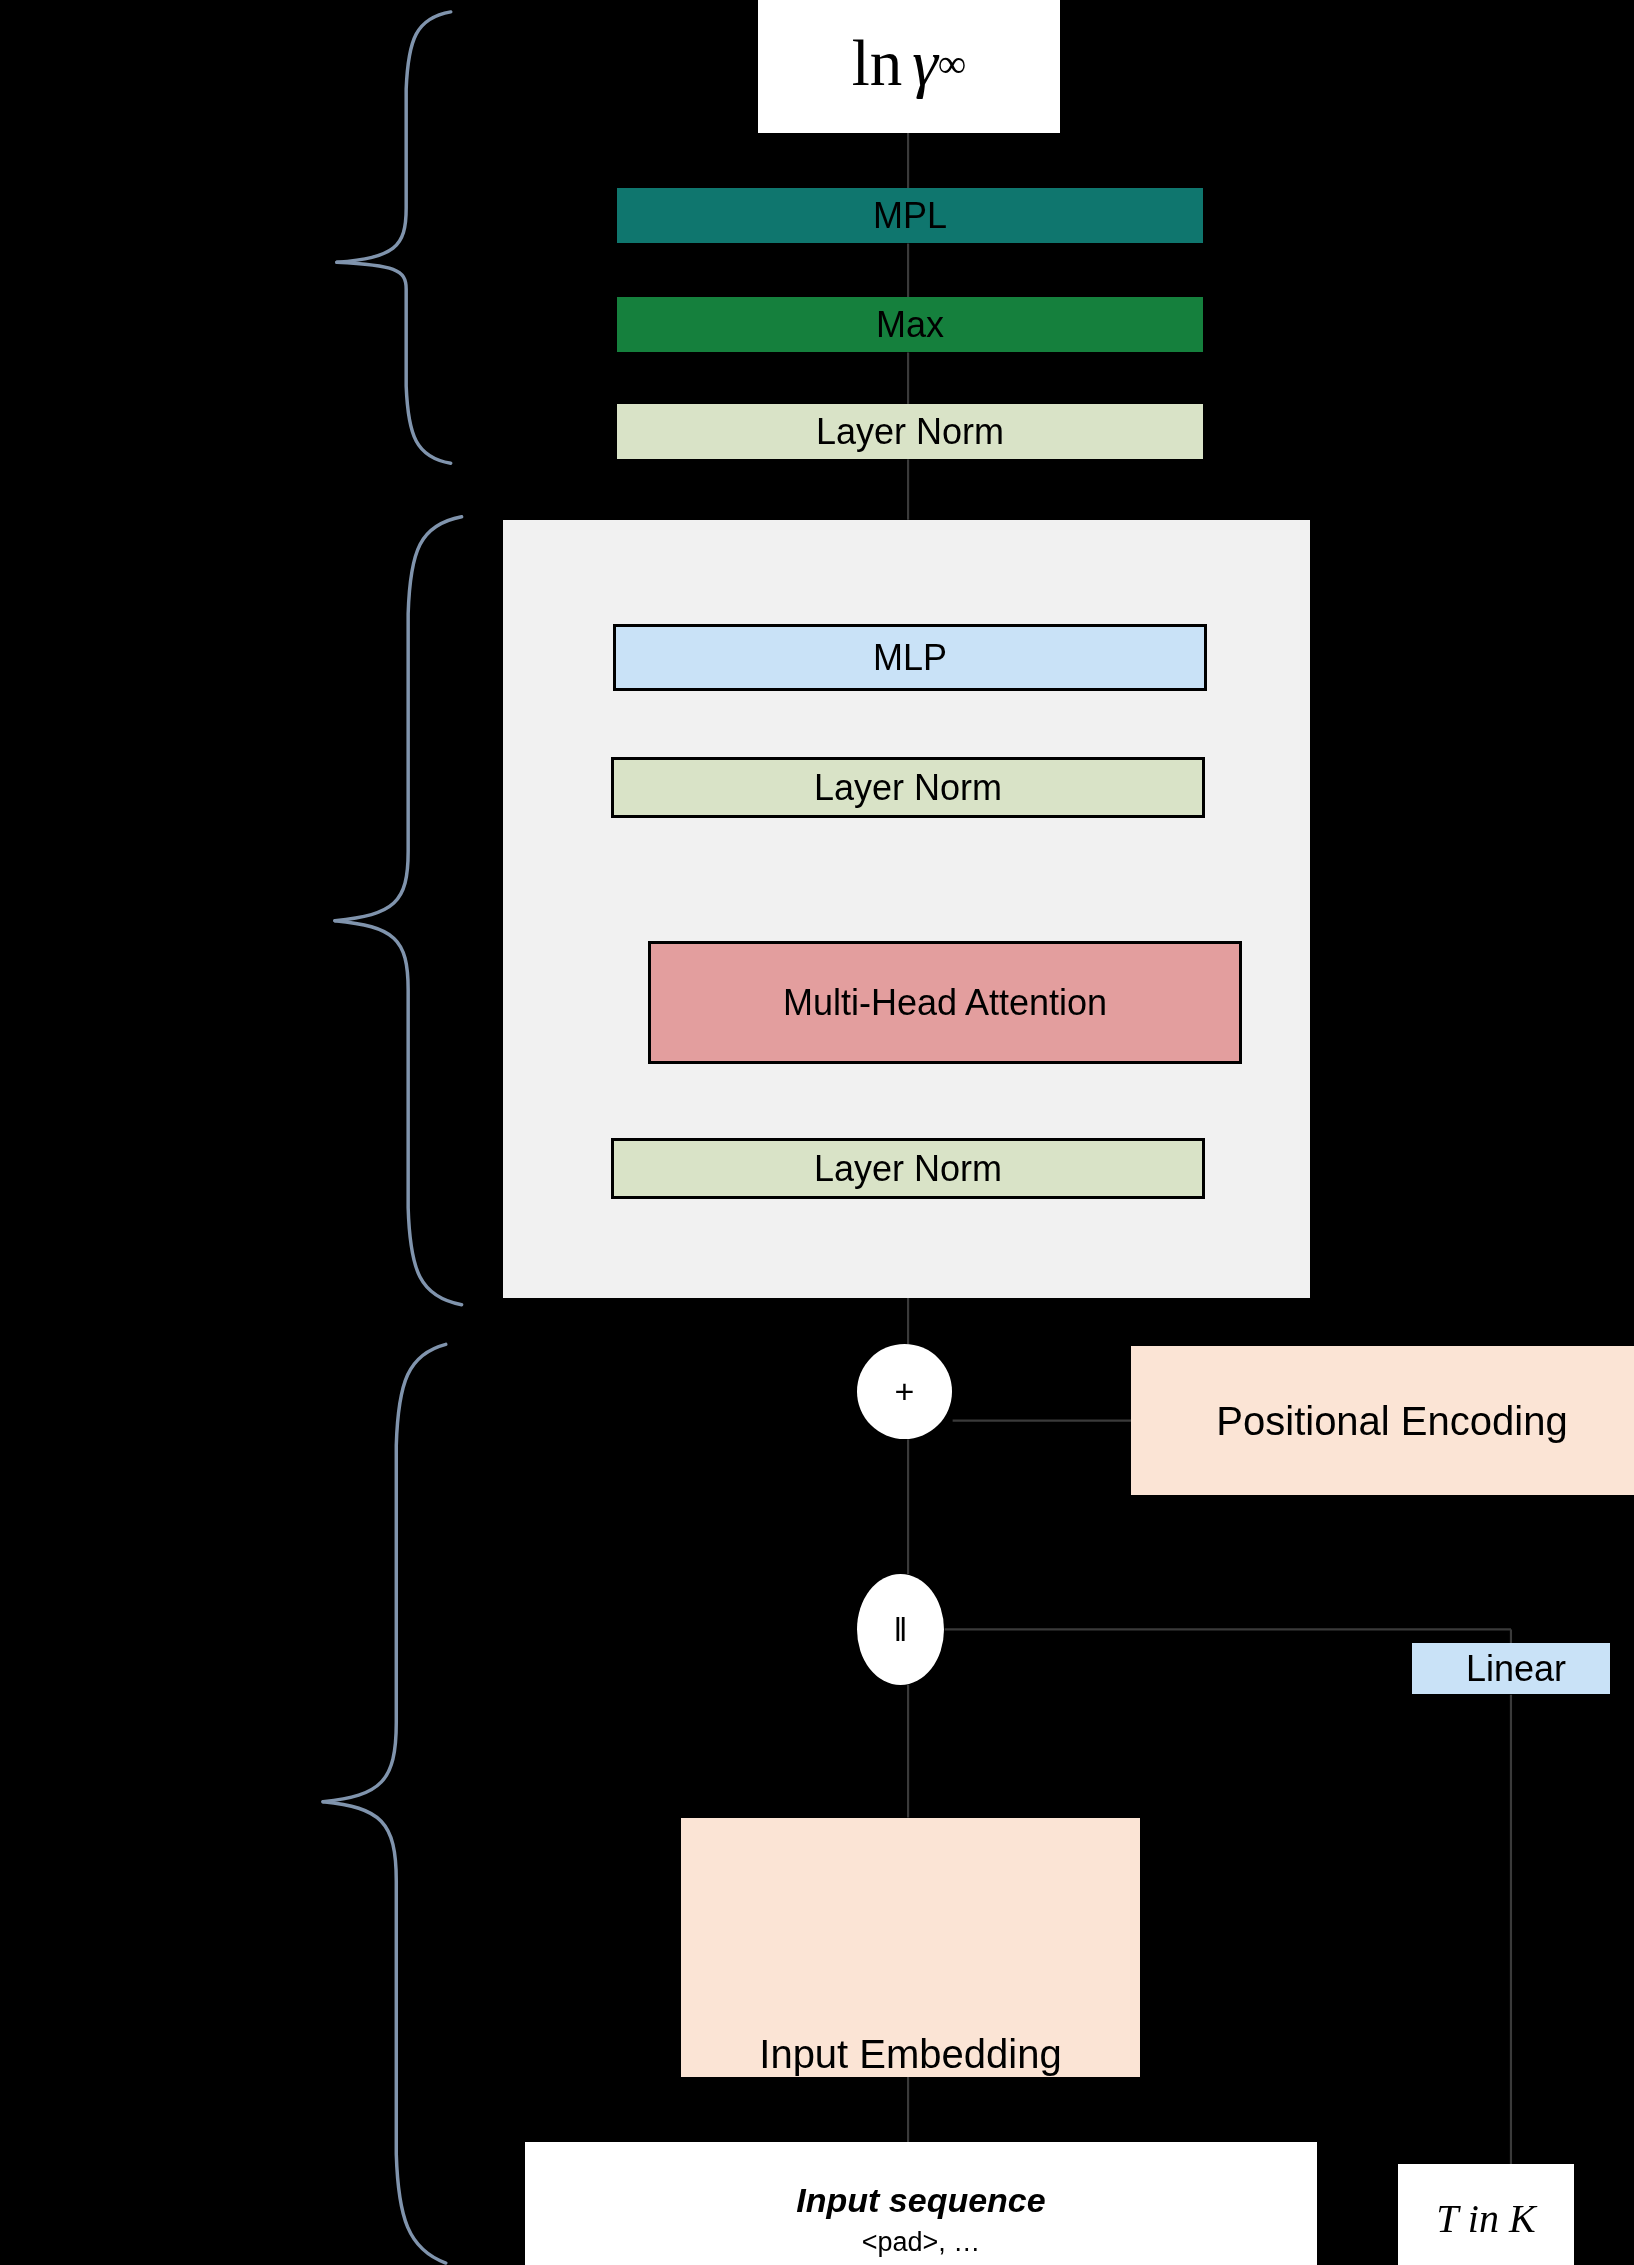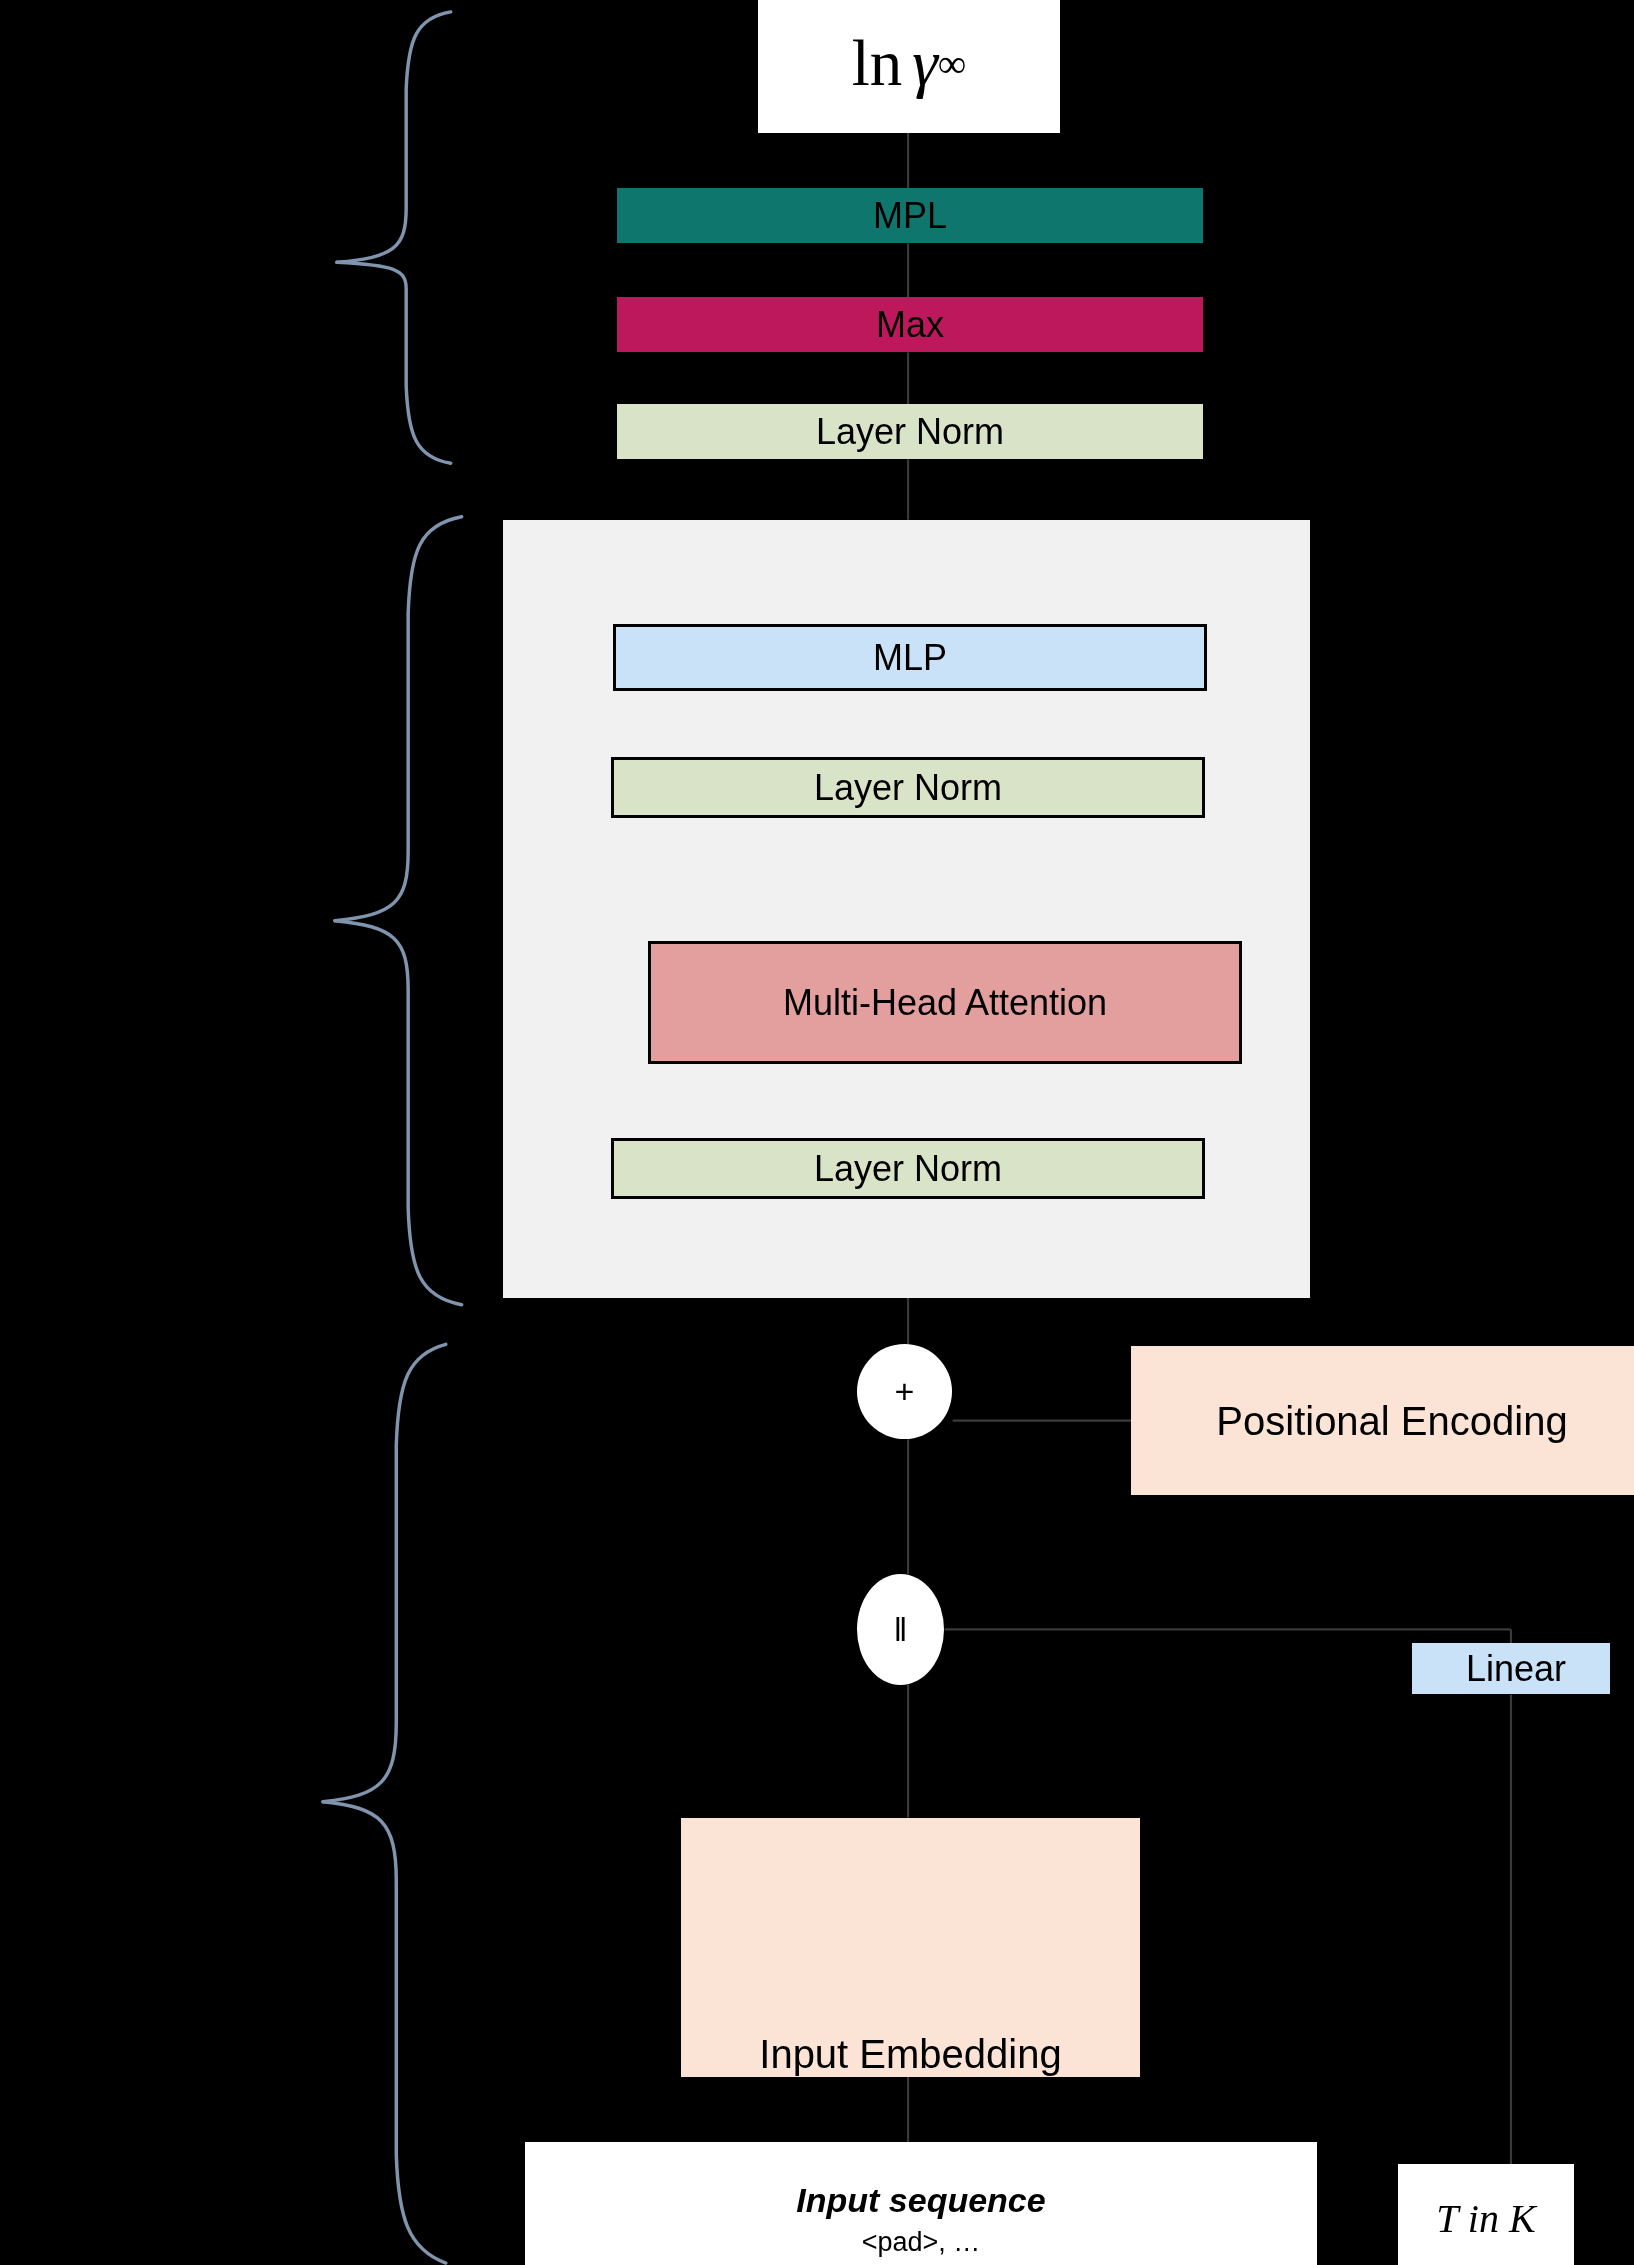--- a/index.html
+++ b/index.html
@@ -13,21 +13,21 @@
   .bordered{border:3px solid #000;}
 
   
   #ln-gamma{left:758px;top:-6px;width:302px;height:139px;background:#fff;
             font-family:"Liberation Serif",serif;font-size:65px;}
   #ln-gamma .gam{font-style:italic;padding-left:10px;}
   #ln-gamma .inf{font-size:40px;vertical-align:-8px;}
 
   
   #mpl-box{left:617px;top:188px;width:586px;height:55px;background:#0f766e;font-size:36px;}
-  #max-box{left:617px;top:297px;width:586px;height:55px;background:#be185d;font-size:36px;}
+  #max-box{left:617px;top:297px;width:586px;height:55px;background:#15803d;font-size:36px;}
   #ln-head-box{left:617px;top:404px;width:586px;height:55px;background:#d9e3c7;font-size:36px;}
 
   
   #block-panel{left:503px;top:520px;width:807px;height:778px;background:#f1f1f1;}
 
   #mlp-box{left:613px;top:624px;width:594px;height:67px;background:#c9e2f7;font-size:36px;text-align:center;}
   #ln-a-box{left:611px;top:757px;width:594px;height:61px;background:#d9e3c7;font-size:36px;}
   #mha-box{left:613px;top:941px;width:594px;height:123px;background:#e39e9e;font-size:36px;margin-left:35px;}
   #ln-b-box{left:611px;top:1138px;width:594px;height:61px;background:#d9e3c7;font-size:36px;}
 

